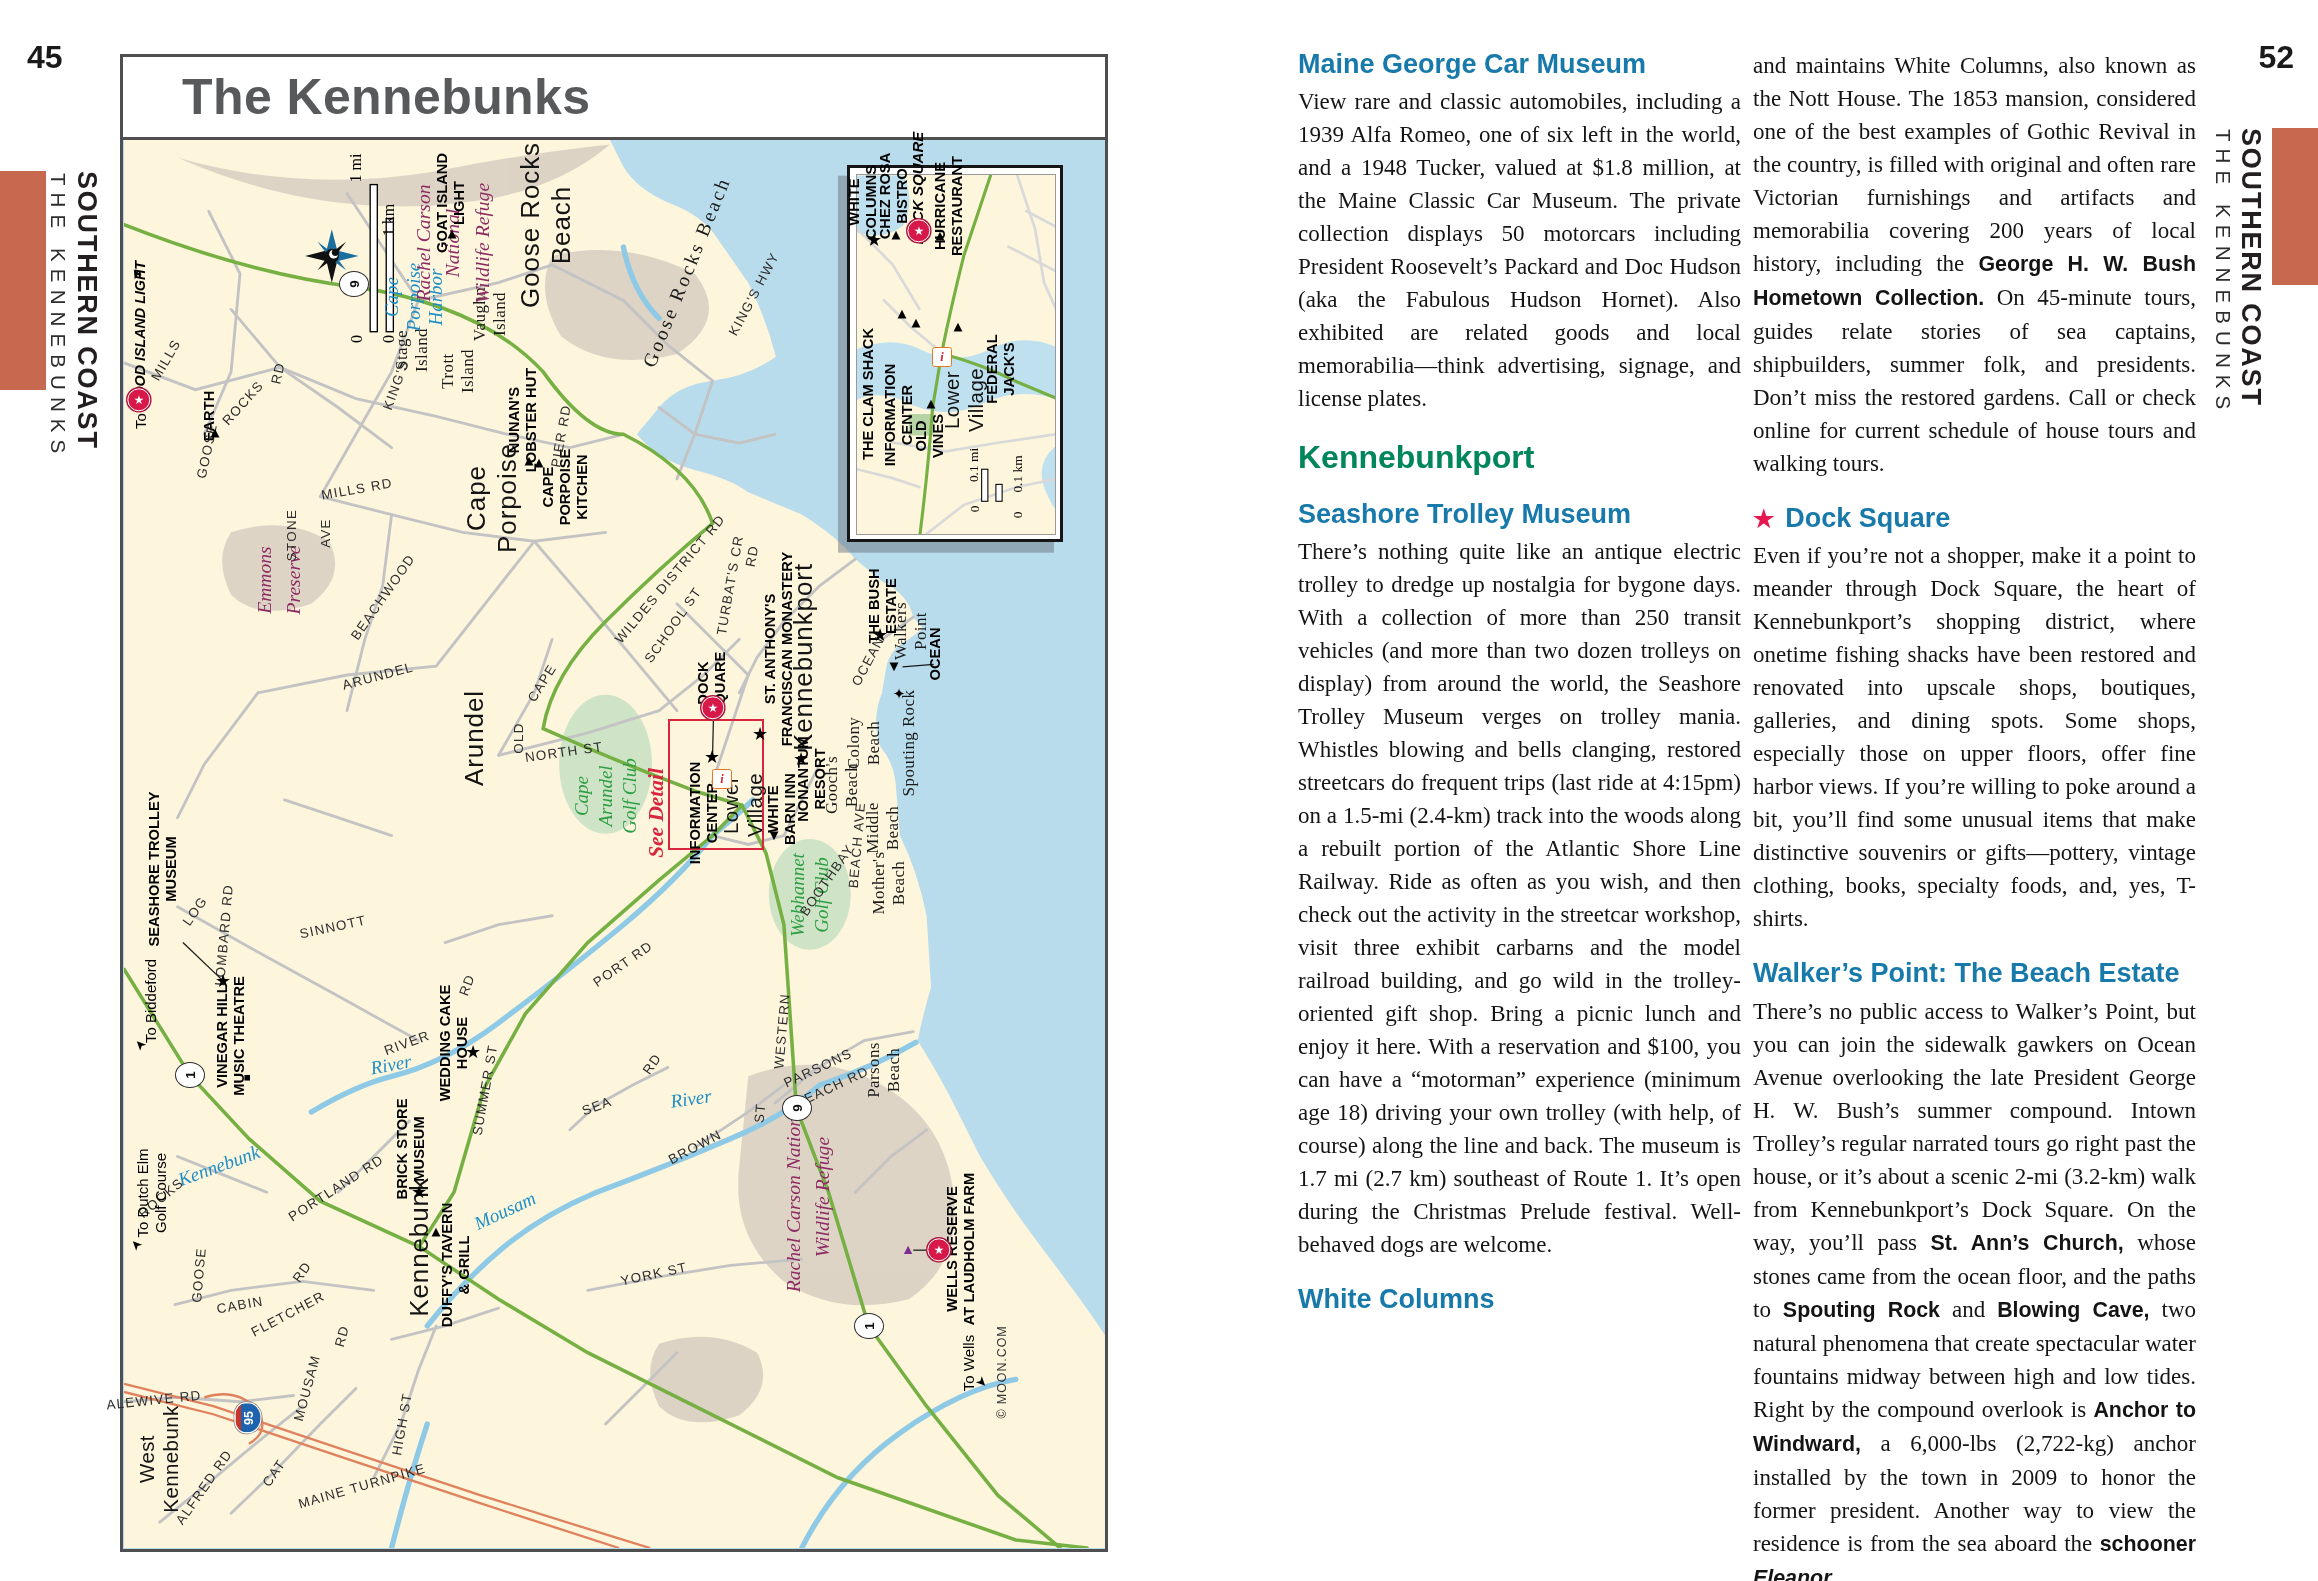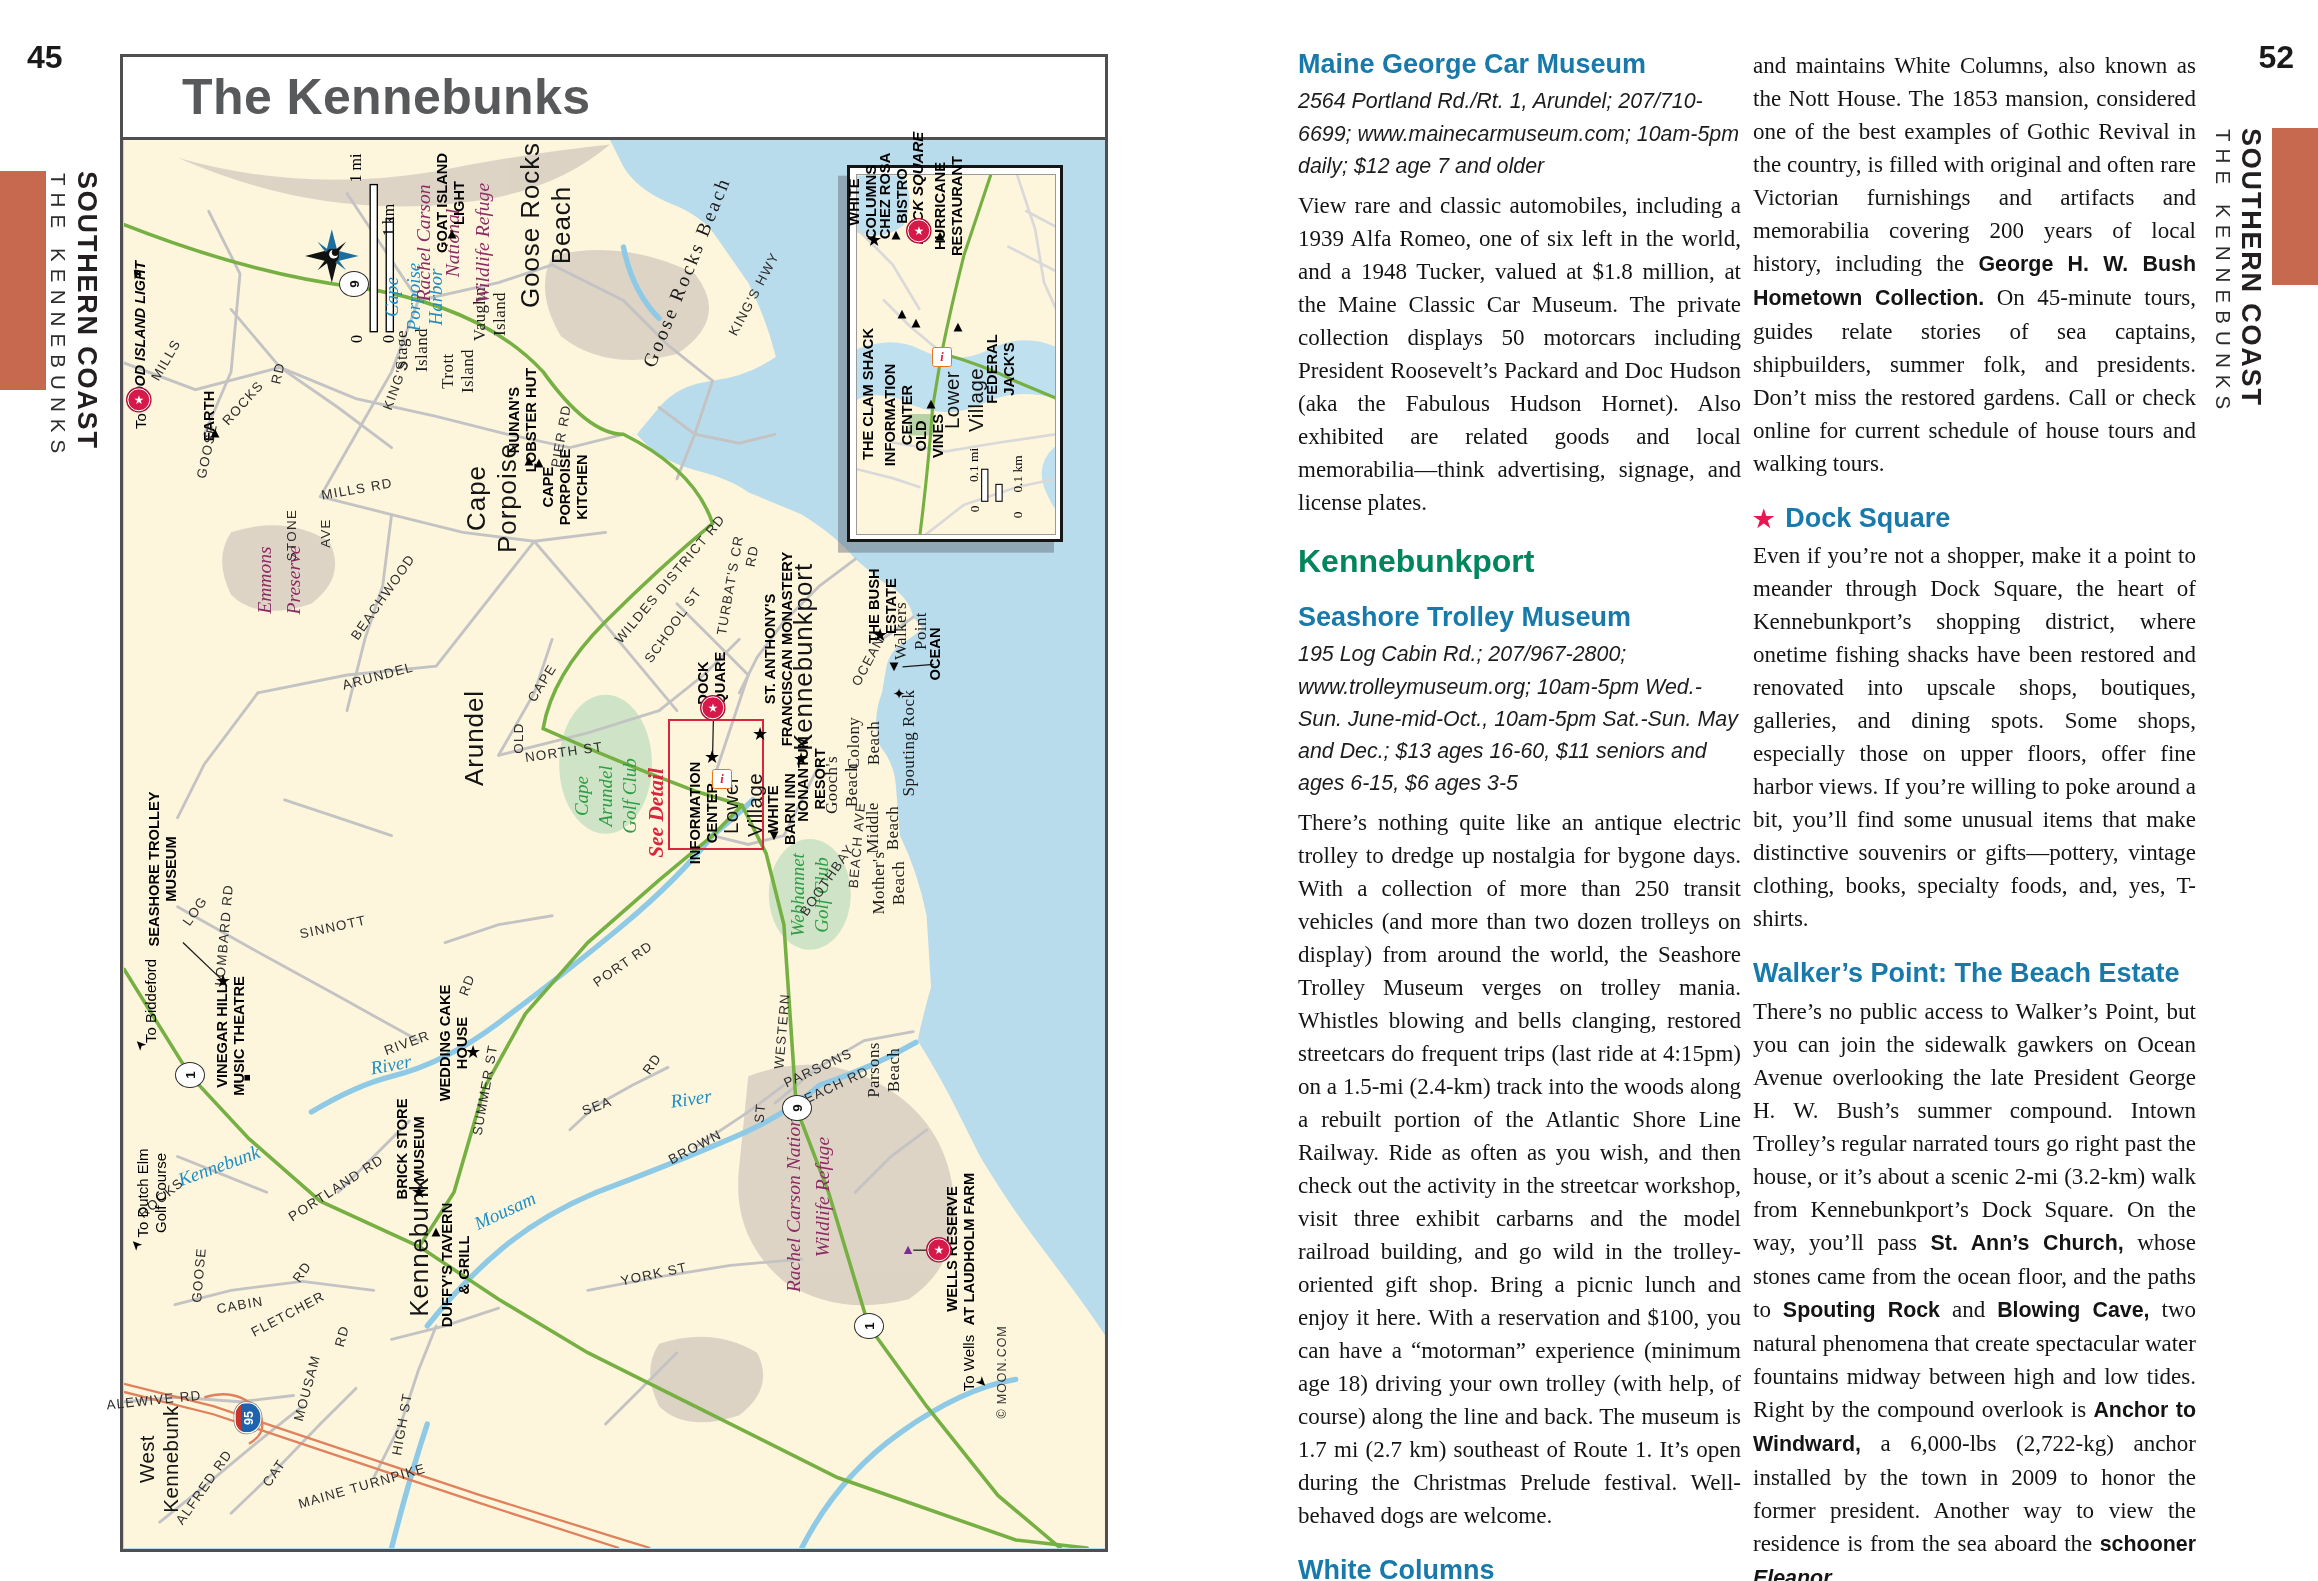--- a/index.html
+++ b/index.html
@@ -473,27 +473,25 @@
 <div class="page-num" id="pn63">52</div>
 
 <div class="bar" id="bar-right"></div>
 <div class="side-txt side-primary" id="side-r-primary">SOUTHERN COAST</div>
 <div class="side-txt side-secondary" id="side-r-secondary">THE KENNEBUNKS</div>
 
 <div class="col" id="colL">
     <div class="h3">
       <span>Maine George Car Museum</span>
     </div>
-    <div class="info">2564 Portland Rd./Rt. 1, Arundel; 207/710-6699; www.mainecarmuseum.com; 10am-5pm daily; $12 age 7 and older</div>
     <p class="para"><span>View rare and classic automobiles, including a 1939 Alfa Romeo, one of six left in the world, and a 1948 Tucker, valued at $1.8 million, at the Maine Classic Car Museum. The private collection displays 50 motorcars including President Roosevelt’s Packard and Doc Hudson (aka the Fabulous Hudson Hornet). Also exhibited are related goods and local memorabilia—think advertising, signage, and license plates.</span></p>
     <div class="h2"><span>Kennebunkport</span></div>
     <div class="h3">
       <span>Seashore Trolley Museum</span>
     </div>
-    <div class="info">195 Log Cabin Rd.; 207/967-2800; www.trolleymuseum.org; 10am-5pm Wed.-Sun. June-mid-Oct., 10am-5pm Sat.-Sun. May and Dec.; $13 ages 16-60, $11 seniors and ages 6-15, $6 ages 3-5</div>
     <p class="para"><span>There’s nothing quite like an antique electric trolley to dredge up nostalgia for bygone days. With a collection of more than 250 transit vehicles (and more than two dozen trolleys on display) from around the world, the Seashore Trolley Museum verges on trolley mania. Whistles blowing and bells clanging, restored streetcars do frequent trips (last ride at 4:15pm) on a 1.5-mi (2.4-km) track into the woods along a rebuilt portion of the Atlantic Shore Line Railway. Ride as often as you wish, and then check out the activity in the streetcar workshop, visit three exhibit carbarns and the model railroad building, and go wild in the trolley-oriented gift shop. Bring a picnic lunch and enjoy it here. With a reservation and $100, you can have a “motorman” experience (minimum age 18) driving your own trolley (with help, of course) along the line and back. The museum is 1.7 mi (2.7 km) southeast of Route 1. It’s open during the Christmas Prelude festival. Well-behaved dogs are welcome.</span></p>
     <div class="h3">
       <span>White Columns</span>
     </div>
   </div>
 <div class="col" id="colR">
     <p class="para"><span>and maintains White Columns, also known as the Nott House. The 1853 mansion, considered one of the best examples of Gothic Revival in the country, is filled with original and often rare Victorian furnishings and artifacts and memorabilia covering 200 years of local history, including the </span><b>George H. W. Bush Hometown Collection.</b><span> On 45-minute tours, guides relate stories of sea captains, shipbuilders, summer folk, and presidents. Don’t miss the restored gardens. Call or check online for current schedule of house tours and walking tours.</span></p>
     <div class="h3">
       <span class="star-ico">★</span>
       <span>Dock Square</span>

